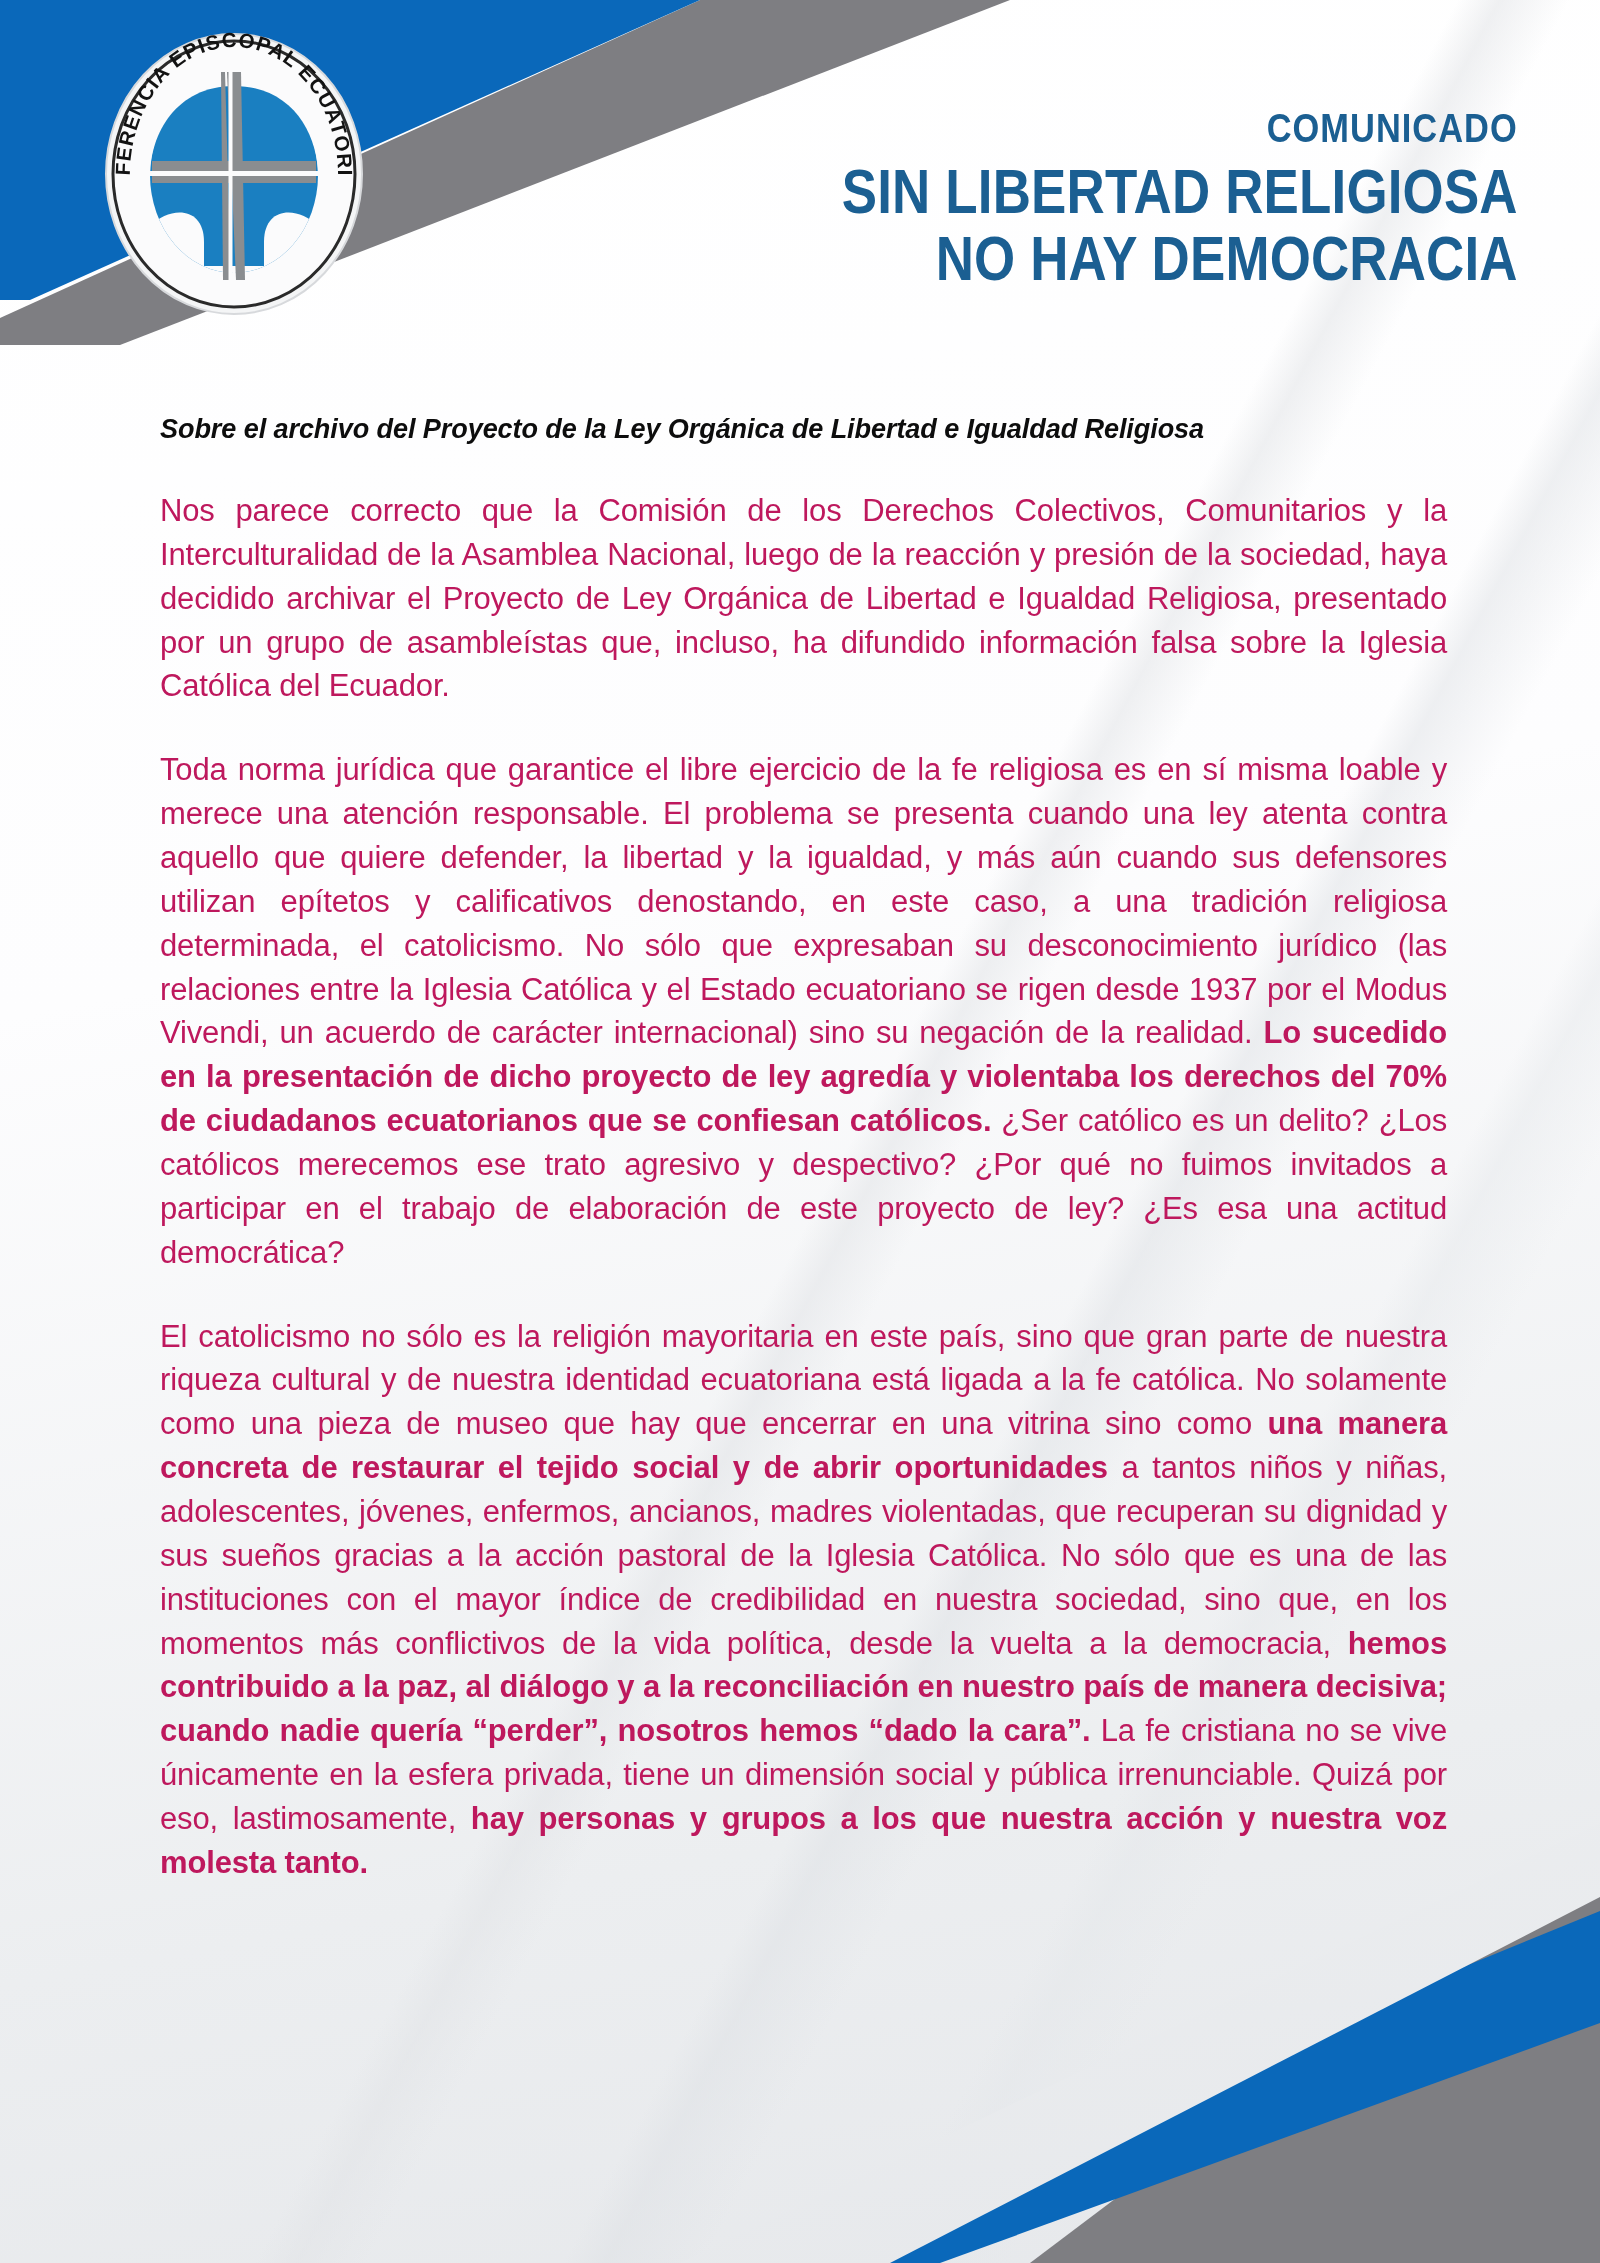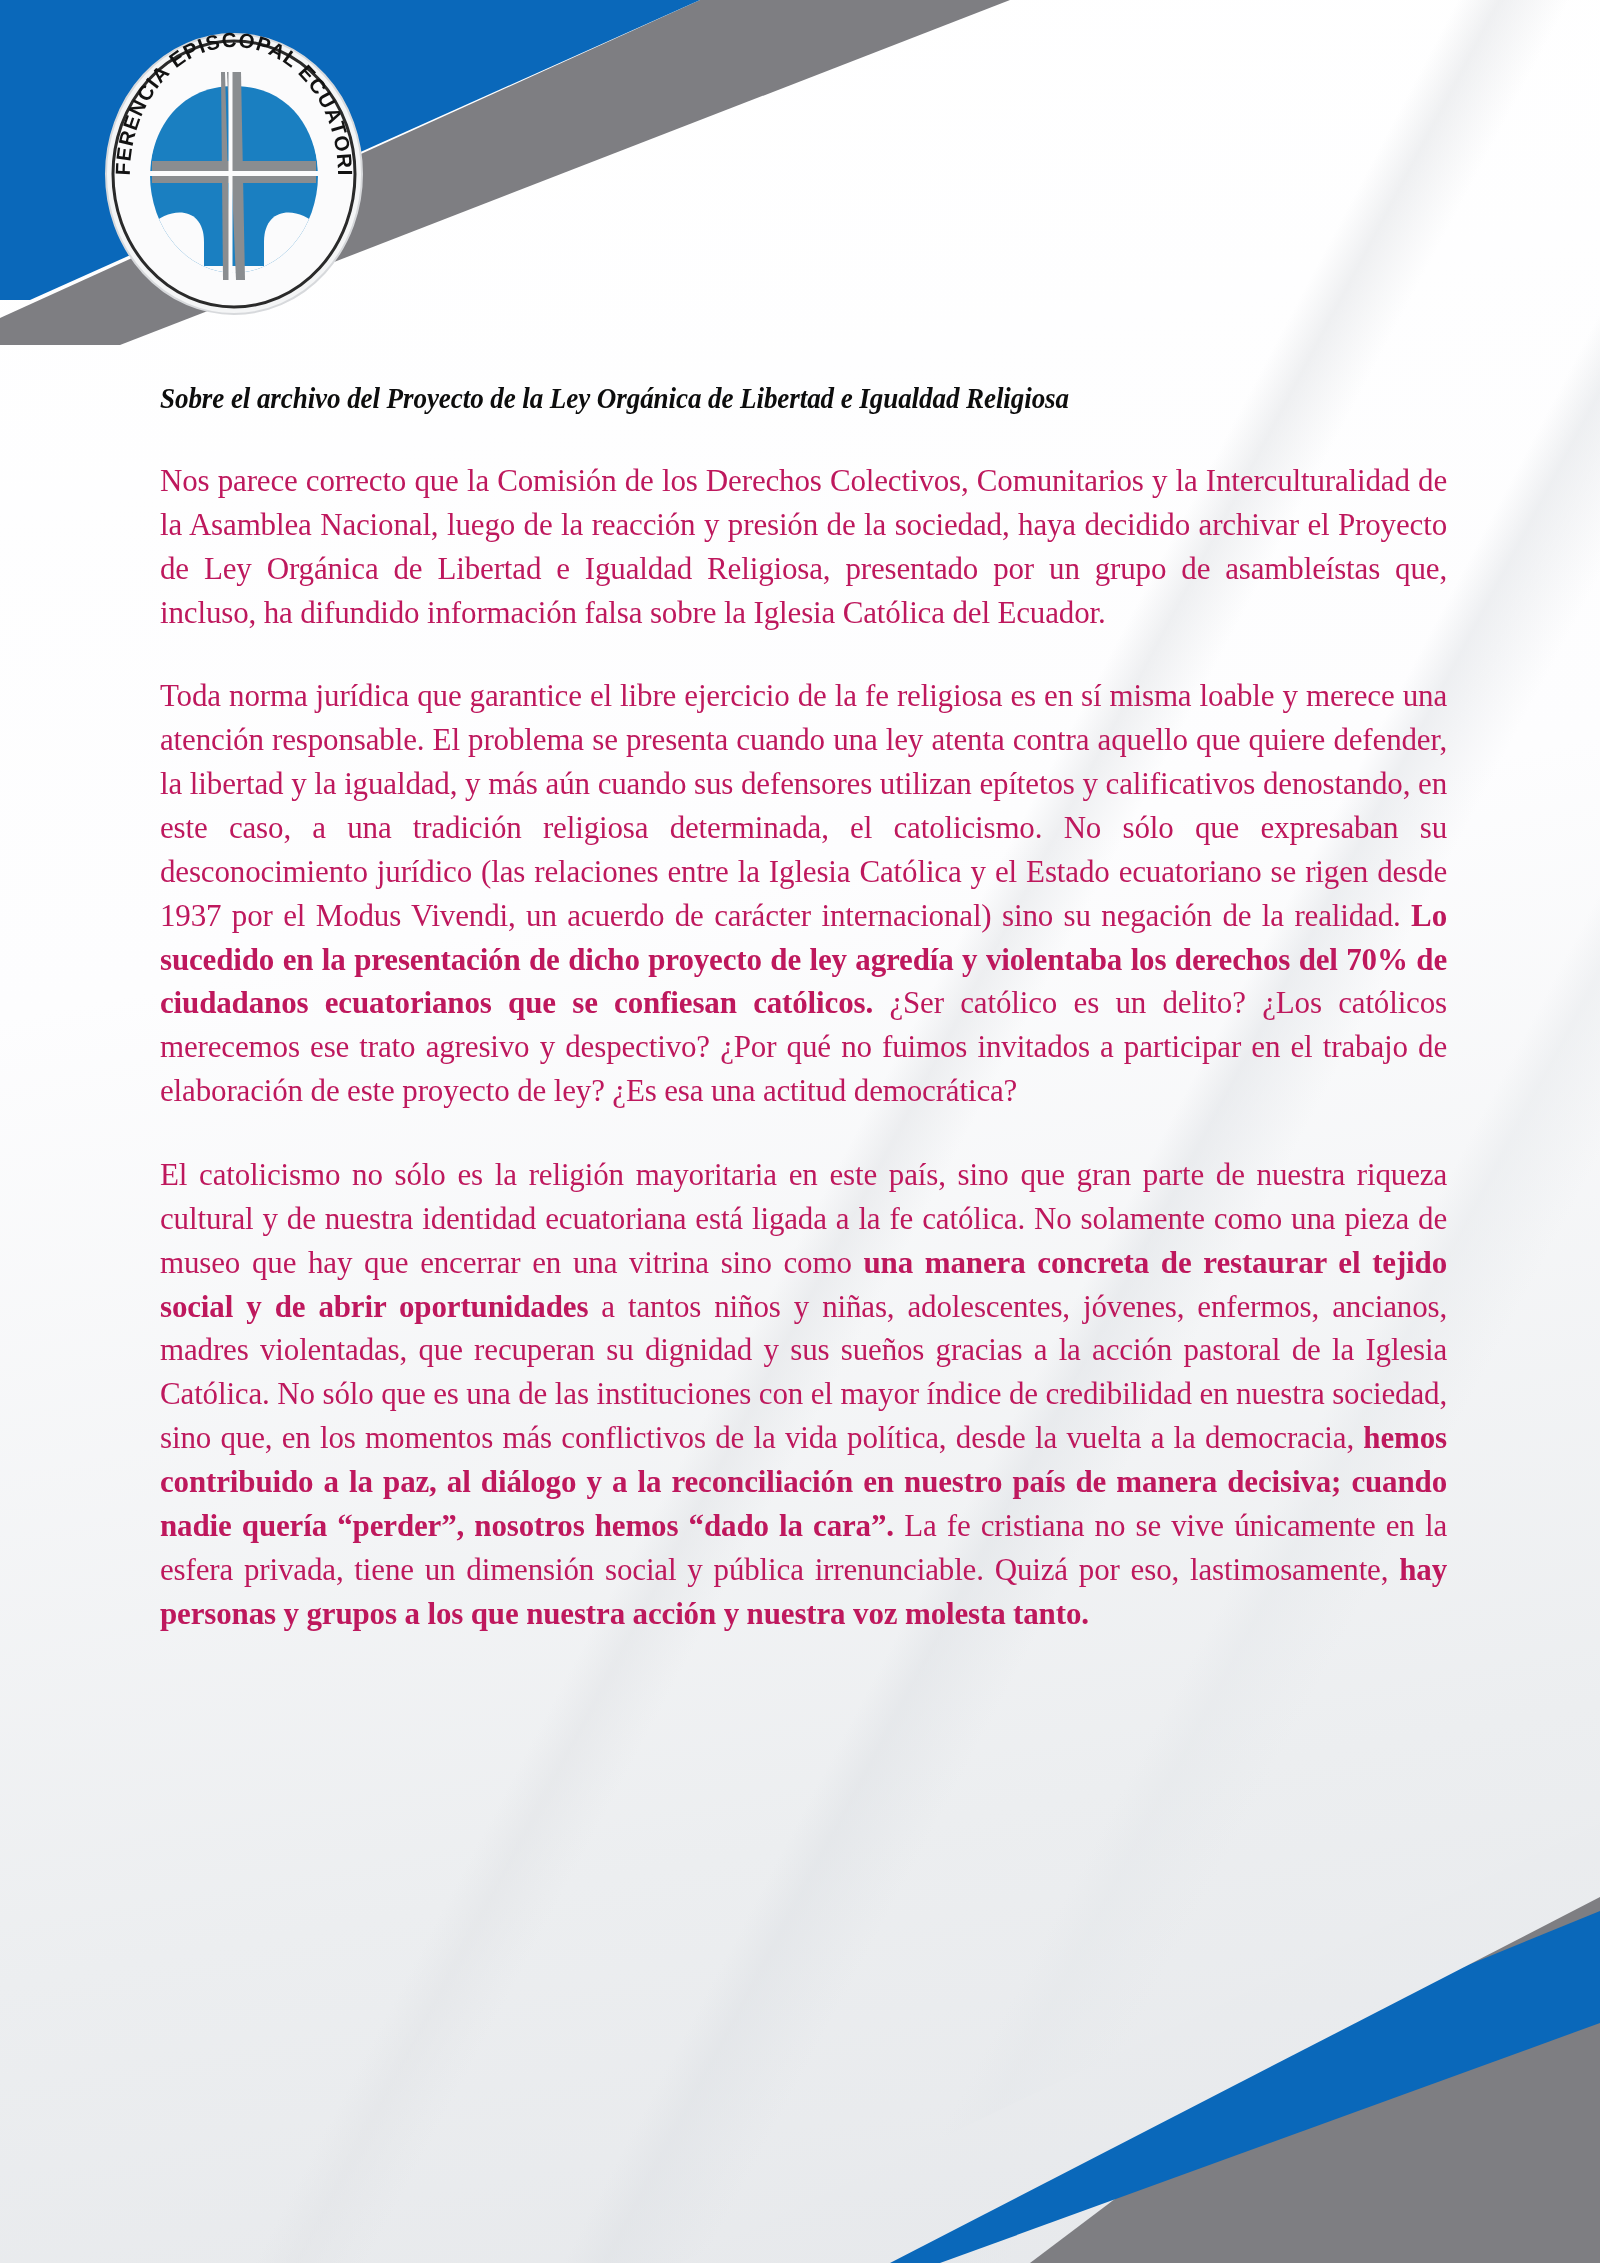--- a/index.html
+++ b/index.html
@@ -90,24 +90,23 @@
     letter-spacing: 0.2px;
     transform: scaleX(0.84);
     transform-origin: right center;
     white-space: nowrap;
   }
 
   
   .body-wrap {
     position: absolute;
     left: 160px;
-    top: 383px;
+    top: 412px;
     width: 1287px;
     z-index: 4;
-    font-family: Liberation Serif, serif;
   }
 
   .subtitle {
     font-weight: bold;
     font-style: italic;
     font-size: 28.5px;
     color: #0d0d0d;
     letter-spacing: -0.1px;
     transform: scaleX(0.95);
     transform-origin: left center;
@@ -192,20 +191,25 @@
       <g fill="#fbfbfc">
         <rect x="128.5" y="40" width="4" height="212"></rect>
         <rect x="50" y="141" width="168" height="5"></rect>
       </g>
       <text font-family="'Liberation Sans', sans-serif" font-size="20.5" font-weight="bold" fill="#121212" letter-spacing="1.1">
         <textPath href="#ringpath" startOffset="50%" text-anchor="middle">CONFERENCIA EPISCOPAL ECUATORIANA</textPath>
       </text>
     </svg>
   </div>
 
+  <div class="heading">
+    <div class="kicker">COMUNICADO</div>
+    <div class="head-line">SIN LIBERTAD RELIGIOSA</div>
+    <div class="head-line">NO HAY DEMOCRACIA</div>
+  </div>
 
   <div class="body-wrap">
 
     <div class="subtitle">Sobre el archivo del Proyecto de la Ley Orgánica de Libertad e Igualdad Religiosa</div>
 
     <p class="para">
       <span>Nos parece correcto que la Comisión de los Derechos Colectivos, Comunitarios y la Interculturalidad de la Asamblea Nacional, luego de la reacción y presión de la sociedad, haya decidido archivar el Proyecto de Ley Orgánica de Libertad e Igualdad Religiosa, presentado por un grupo de asambleístas que, incluso, ha difundido información falsa sobre la Iglesia Católica del Ecuador.</span>
     </p>
 
     <p class="para">

